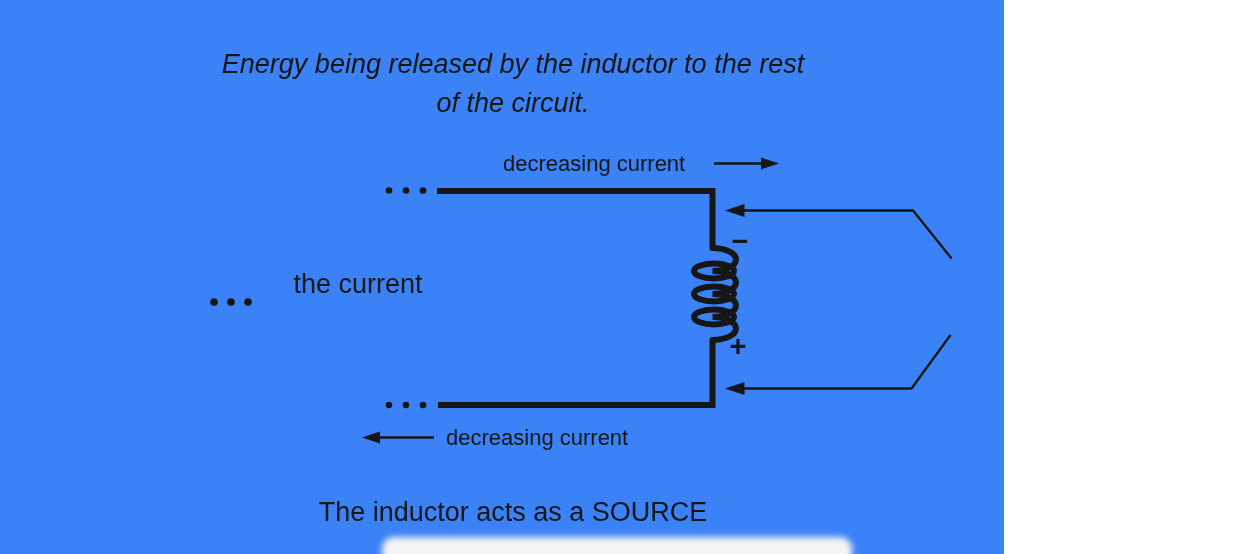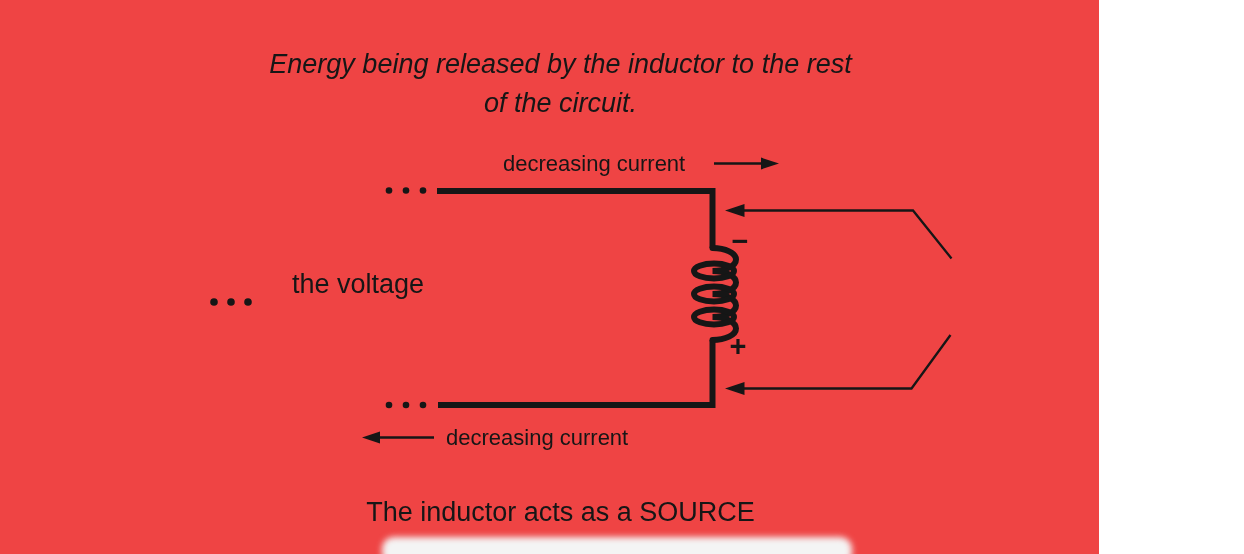--- a/index.html
+++ b/index.html
@@ -1,17 +1,17 @@
 <!DOCTYPE html>
 <html><head>
 <meta charset="utf-8">
 <style>
   html,body{margin:0;padding:0;background:#ffffff;}
   .stage{
-    position:relative;width:1099px;height:554px;background:#ef4444;
+    position:relative;width:1004px;height:554px;background:#3b82f6;
     overflow:hidden;font-family:"Liberation Sans",sans-serif;color:#161616;
   }
   .art{position:absolute;left:0;top:0;}
   .title{
     position:absolute;top:45px;left:0;width:100%;text-align:center;
     font-style:italic;font-size:27px;line-height:39px;transform:translateX(11px);
   }
   .lbl{position:absolute;white-space:nowrap;}
   .top-current{left:503px;top:152px;font-size:22px;line-height:23px;}
   .bottom-current{left:446px;top:426px;font-size:22px;line-height:23px;}
@@ -92,21 +92,21 @@
   </svg>
 
   <div class="title">
     <div>Energy being released by the inductor to the rest</div>
     <div>of the circuit.</div>
   </div>
 
   <div class="lbl top-current">decreasing current</div>
 
   <div class="leftnote">
-    <div>the voltage</div>
+    <div>the current</div>
   </div>
 
   <div class="polarity minus">−</div>
   <div class="polarity plus">+</div>
 
 
   <div class="lbl bottom-current">decreasing current</div>
 
   <div class="caption">The inductor acts as a SOURCE</div>
 

